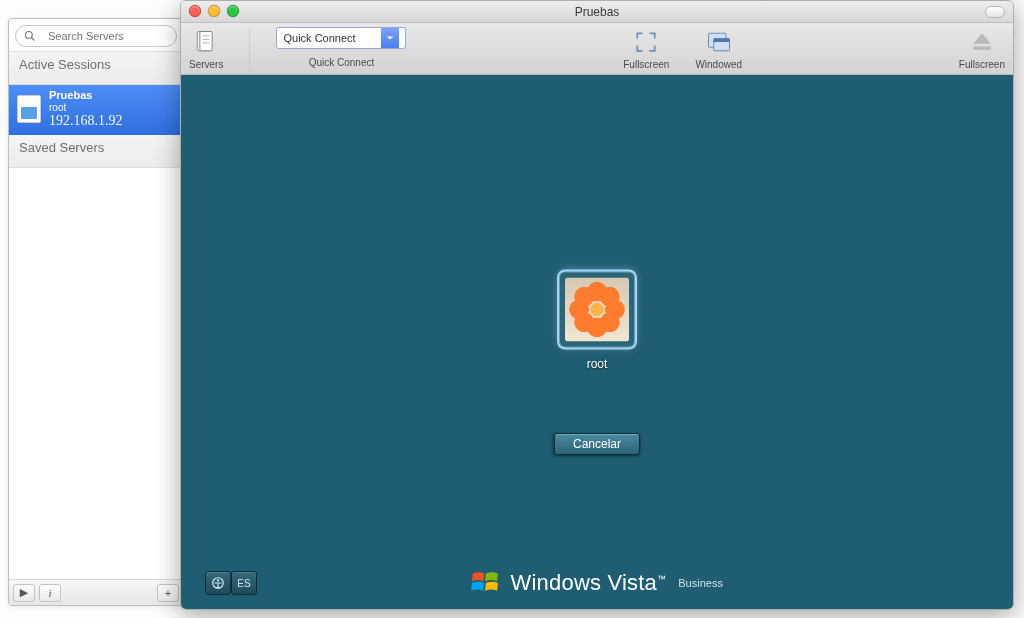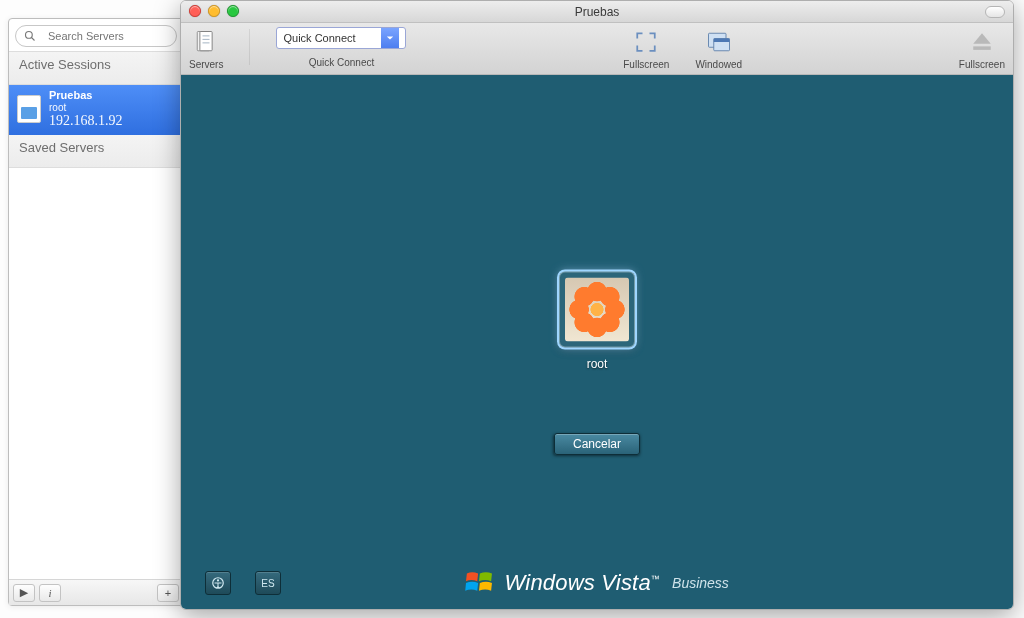--- a/index.html
+++ b/index.html
@@ -155,38 +155,38 @@
     padding:3px 18px; font-size:12px; color:#fff;
     background: linear-gradient(#4a8aa2,#2a6378);
     border:1px solid #0e2e38; border-radius:3px;
     box-shadow: inset 0 1px 0 rgba(255,255,255,.25), 0 1px 3px rgba(0,0,0,.5);
   }
 
   .vista-footer {
     position:absolute; left:0; right:0; bottom:14px;
     display:flex; align-items:center; padding:0 24px;
   }
-  .footer-left { display:flex; gap:24px; }
+  .footer-left { display:flex; gap:0; }
   .chip {
     min-width:26px; height:24px; padding:0 5px;
     background: linear-gradient(#356a7d,#1e4a59);
     border:1px solid #0e2e38; border-radius:3px;
     display:flex; align-items:center; justify-content:center;
     color:#cfe8f0; font-size:10px;
     box-shadow: inset 0 1px 0 rgba(255,255,255,.15);
   }
   .chip svg { width:14px; height:14px; fill:#cfe8f0; }
 
   .vista-brand {
     position:absolute; left:50%; transform:translateX(-50%);
-    display:flex; align-items:center; gap:10px;font-style:italic;
+    display:flex; align-items:center; gap:10px;
   }
   .vista-brand .product { color:#fff; font-size:22px; font-weight:300; letter-spacing:.2px; }
   .vista-brand .product b { font-weight:400; }
-  .vista-brand .edition { color:#cfe3ea; font-size:14px; margin-left:2px; }
+  .vista-brand .edition { color:#cfe3ea; font-size:11px; margin-left:2px; }
   .vista-brand svg { height:26px; }
 
 </style>
 </head>
 <body>
 
 <div class="sidebar">
   <div class="search-bar">
     <div class="search-wrap">
       <svg viewBox="0 0 16 16">

